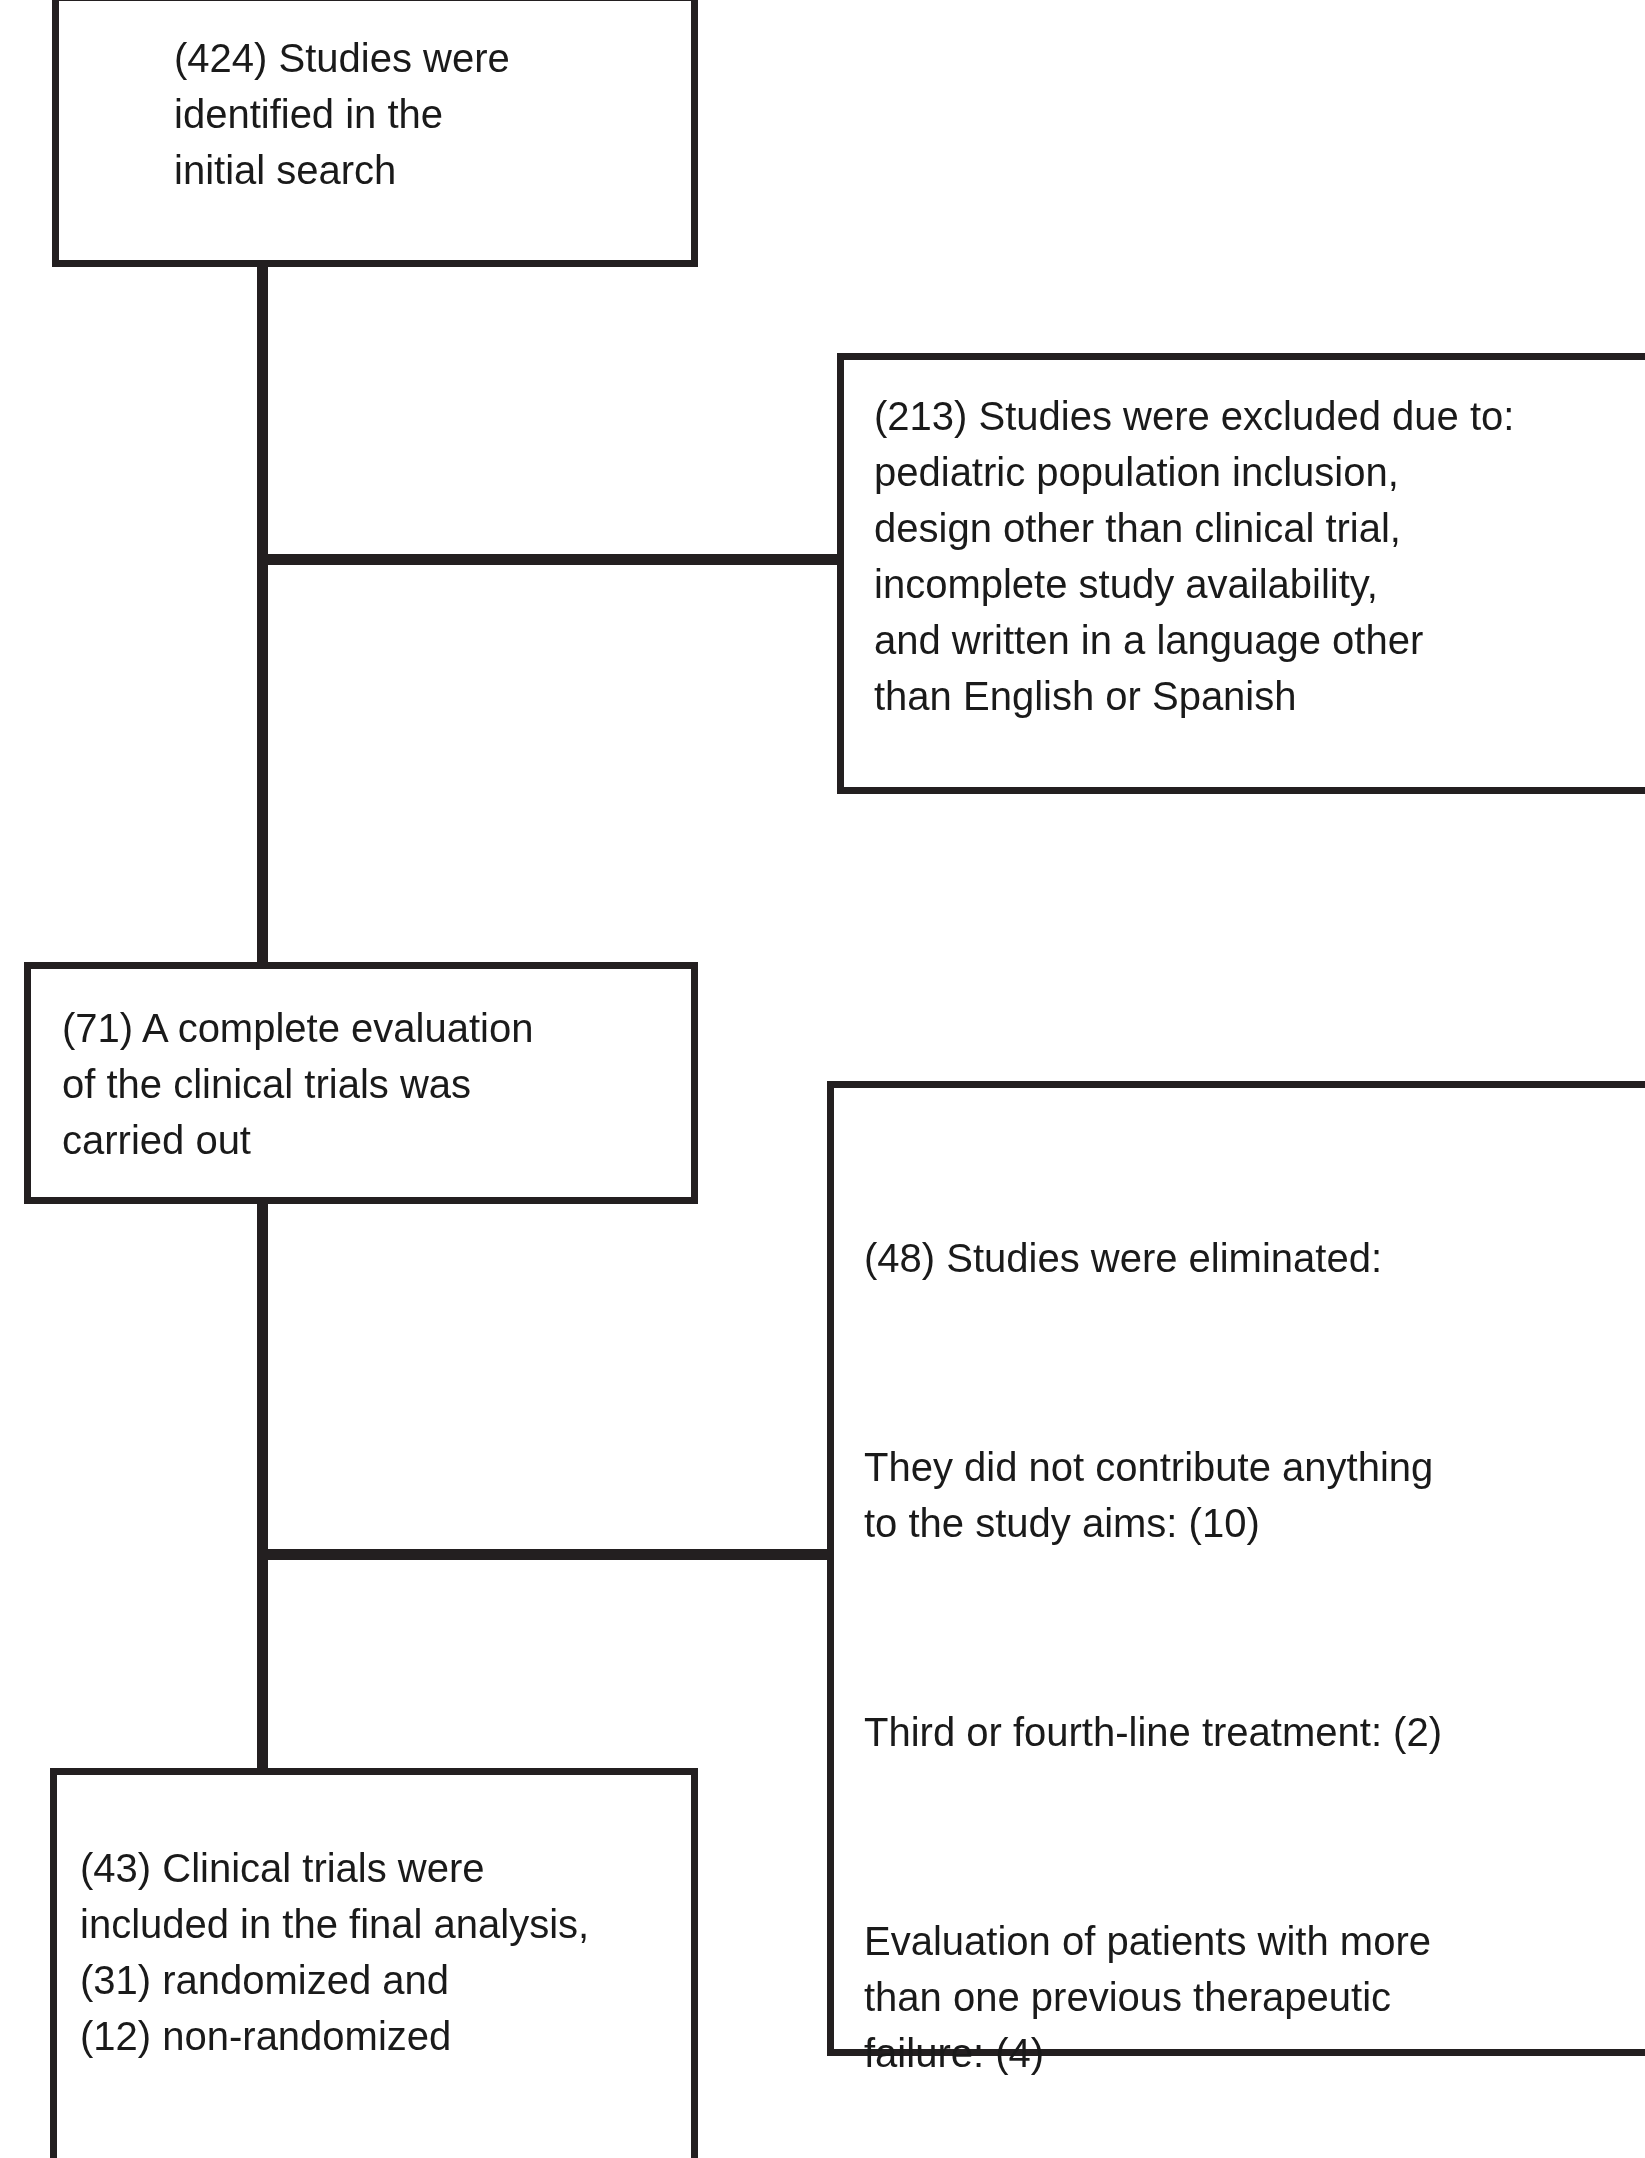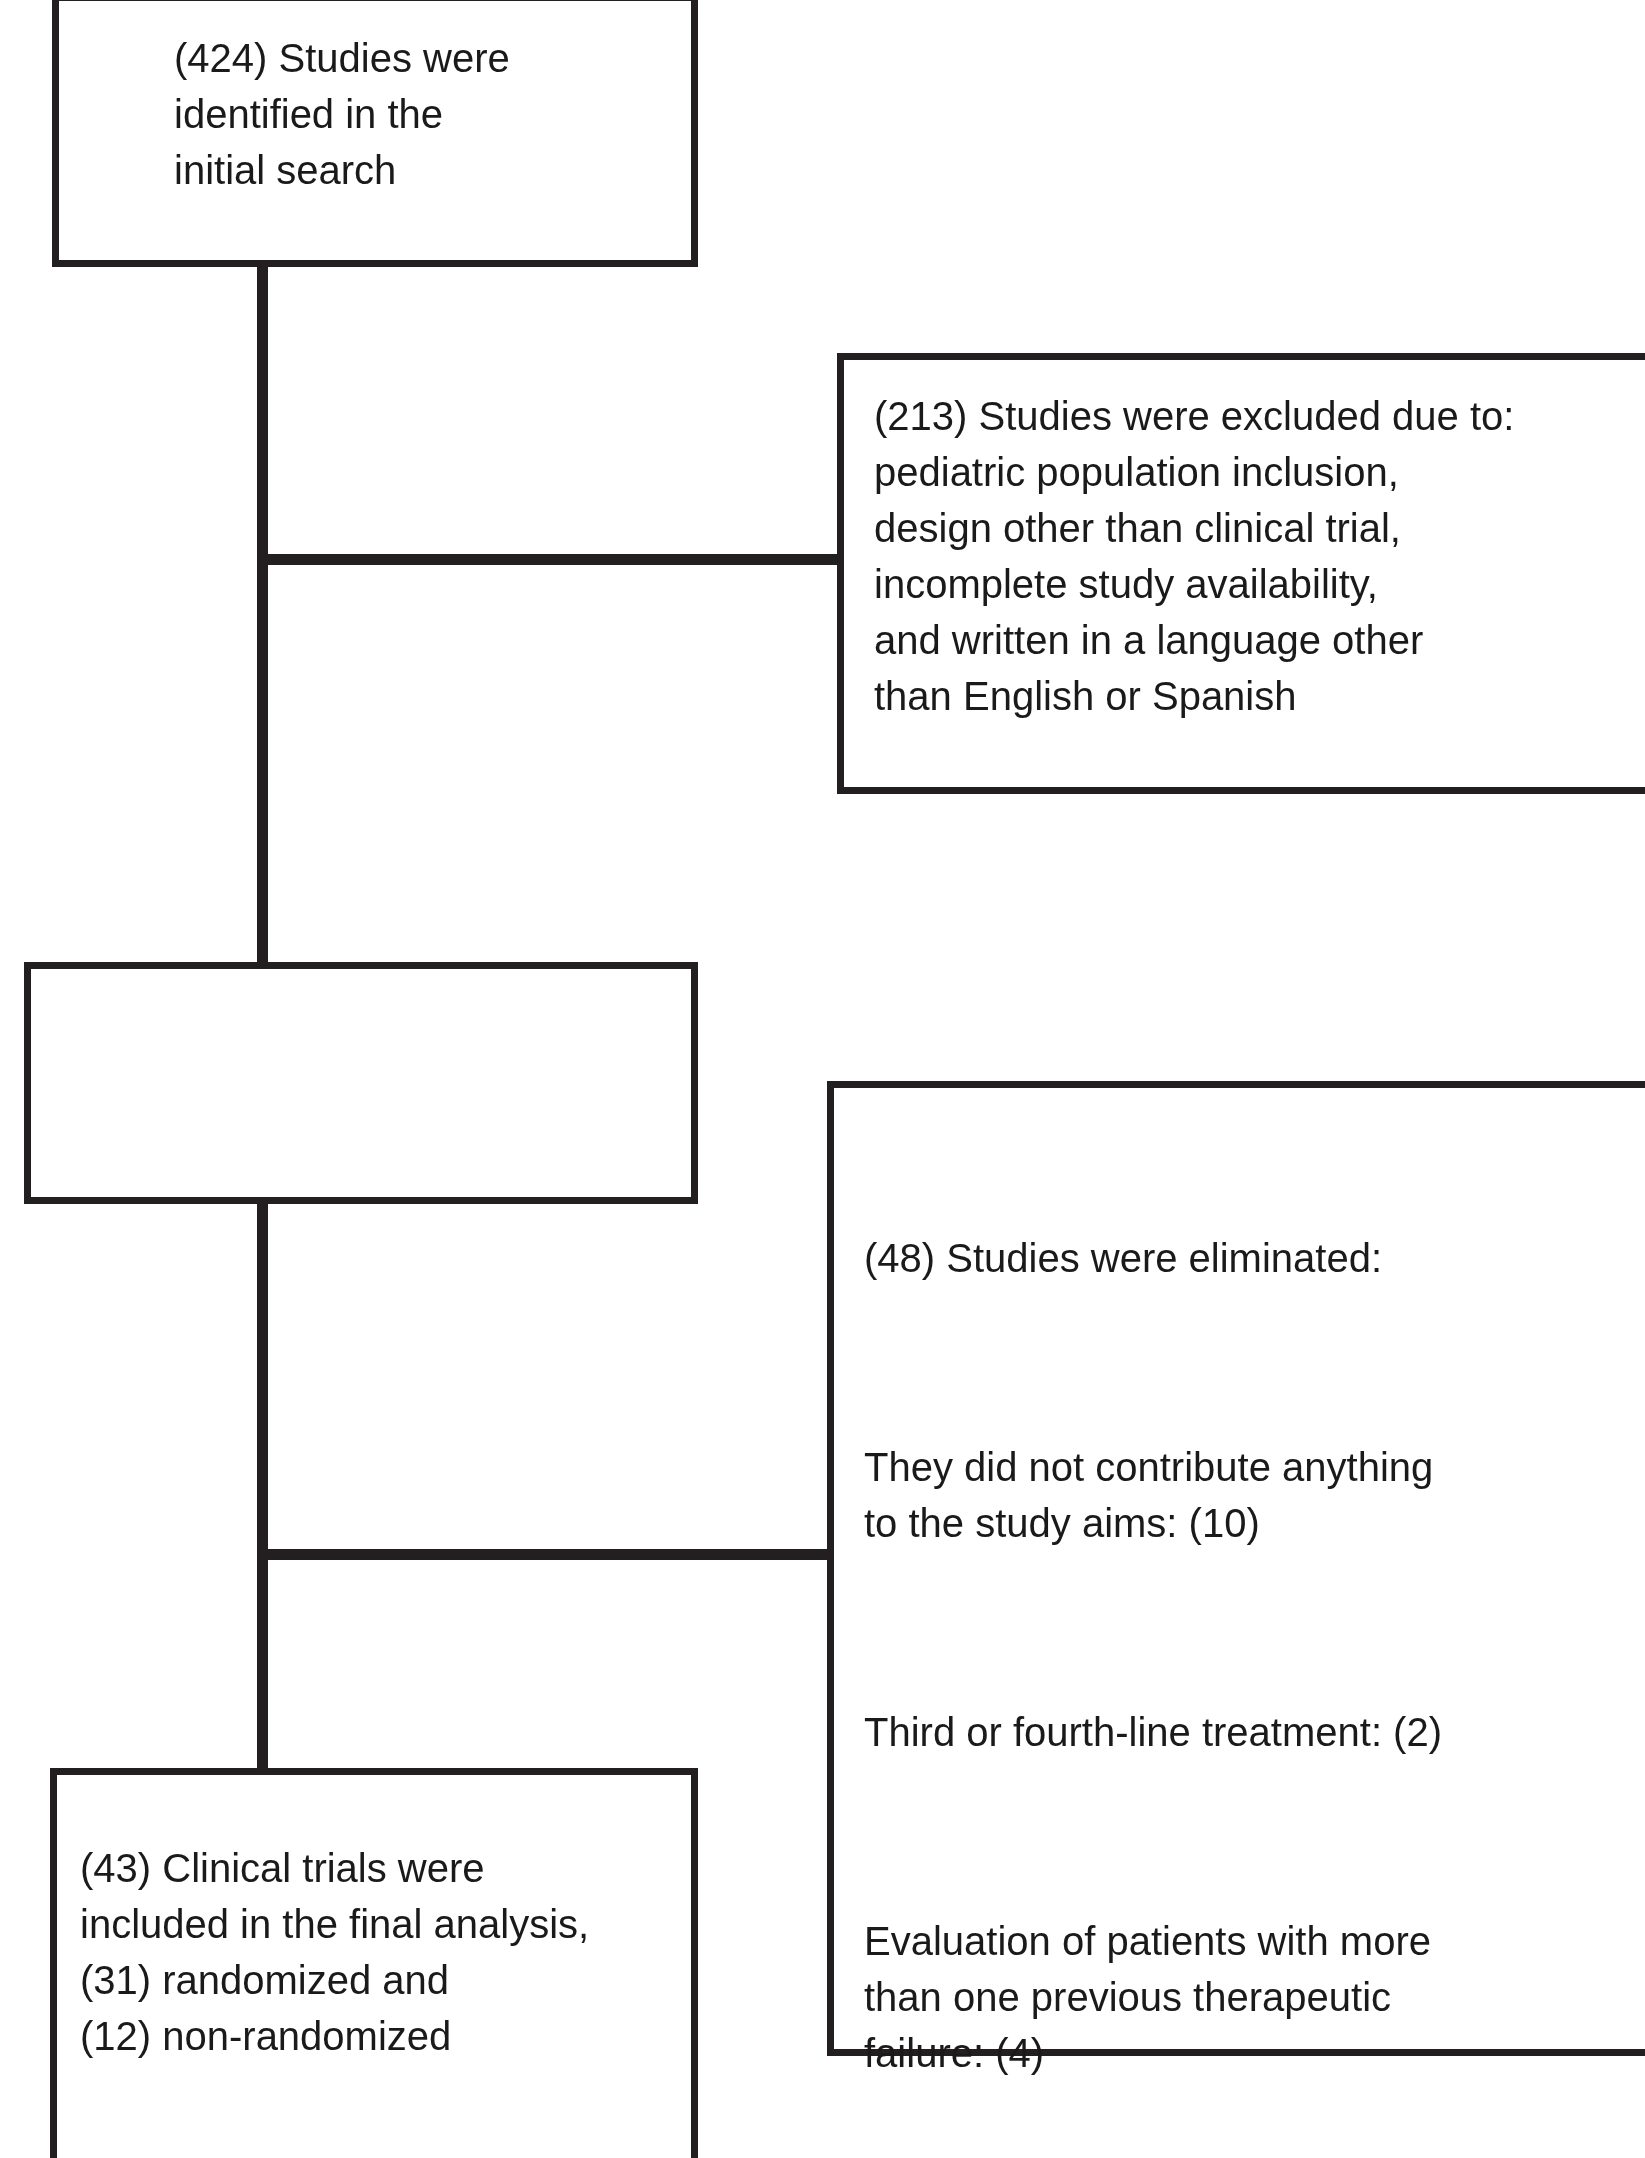--- a/index.html
+++ b/index.html
@@ -54,20 +54,23 @@
 
   <div class="box" id="box-excluded"></div>
   <div class="btext" id="txt-excluded">(213) Studies were excluded due to:
 pediatric population inclusion,
 design other than clinical trial,
 incomplete study availability,
 and written in a language other
 than English or Spanish</div>
 
   <div class="box" id="box-evaluated"></div>
+  <div class="btext" id="txt-evaluated">(71) A complete evaluation
+of the clinical trials was
+carried out</div>
 
   <div class="box" id="box-eliminated"></div>
   <div class="btext" id="txt-eliminated">
     <div class="para">(48) Studies were eliminated:</div>
     <div class="para">They did not contribute anything
 to the study aims: (10)</div>
     <div class="para">Third or fourth-line treatment: (2)</div>
     <div class="para">Evaluation of patients with more
 than one previous therapeutic
 failure: (4)</div>

